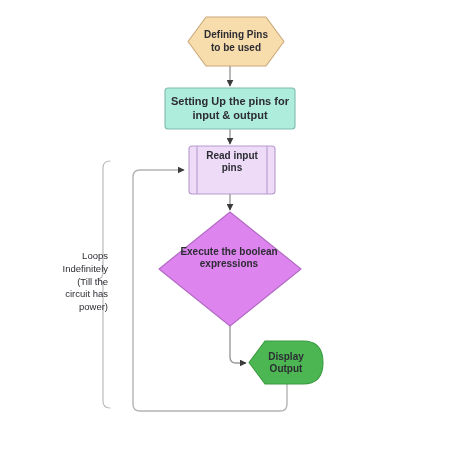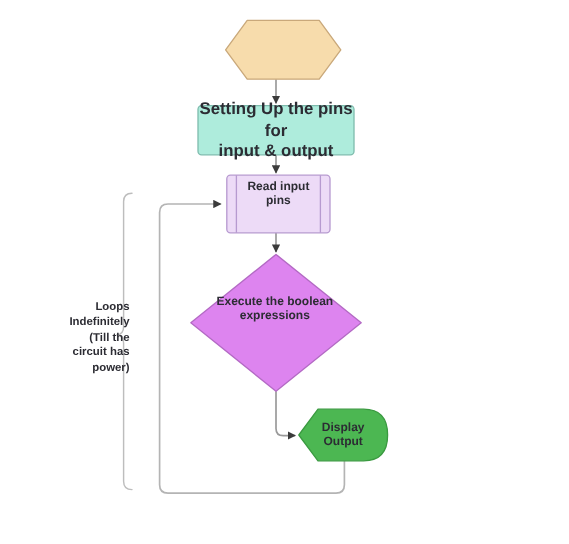--- a/index.html
+++ b/index.html
@@ -37,41 +37,41 @@
     pointer-events: none;
     white-space: pre-line;
   }
   
   #label-define {
     left: 188px; top: 17px; width: 96px; height: 49px;
     font-size: 10px;
   }
   #label-setup {
     left: 165px; top: 88px; width: 130px; height: 41px;
-    font-size: 14px;
+    font-size: 11px;
   }
   #label-read {
     left: 189px; top: 146px; width: 86px; height: 32px;
     font-size: 10px;
   }
   #label-execute {
     left: 166px; top: 237px; width: 126px; height: 42px;
     font-size: 10px;
   }
   #label-display {
     left: 255px; top: 342px; width: 62px; height: 42px;
     font-size: 10px;
   }
   #label-loop {
     position: absolute;
     left: 28px; top: 250px;
     width: 80px;
     text-align: right;
     font-size: 9.5px;
-    font-weight: bold;
+    font-weight: normal;
     color: #2c2c33;
     line-height: 1.35;
     white-space: pre-line;
     pointer-events: none;
   }
 </style>
 </head>
 <body>
 
 <div id="canvas">
@@ -115,20 +115,22 @@
       <path d="M 110 161
                Q 103 161 103 168
                L 103 272
                Q 103 279 97 279
                Q 103 279 103 286
                L 103 401
                Q 103 408 110 408" fill="none" stroke="#bdbdbd" stroke-width="1.2" stroke-linecap="round"></path>
     </g>
   </svg>
 
+  <div class="node-label" id="label-define">Defining Pins
+to be used</div>
 
   <div class="node-label" id="label-setup">Setting Up the pins for
 input &amp; output</div>
 
   <div class="node-label" id="label-read">Read input
 pins</div>
 
   <div class="node-label" id="label-display">Display
 Output</div>
 

